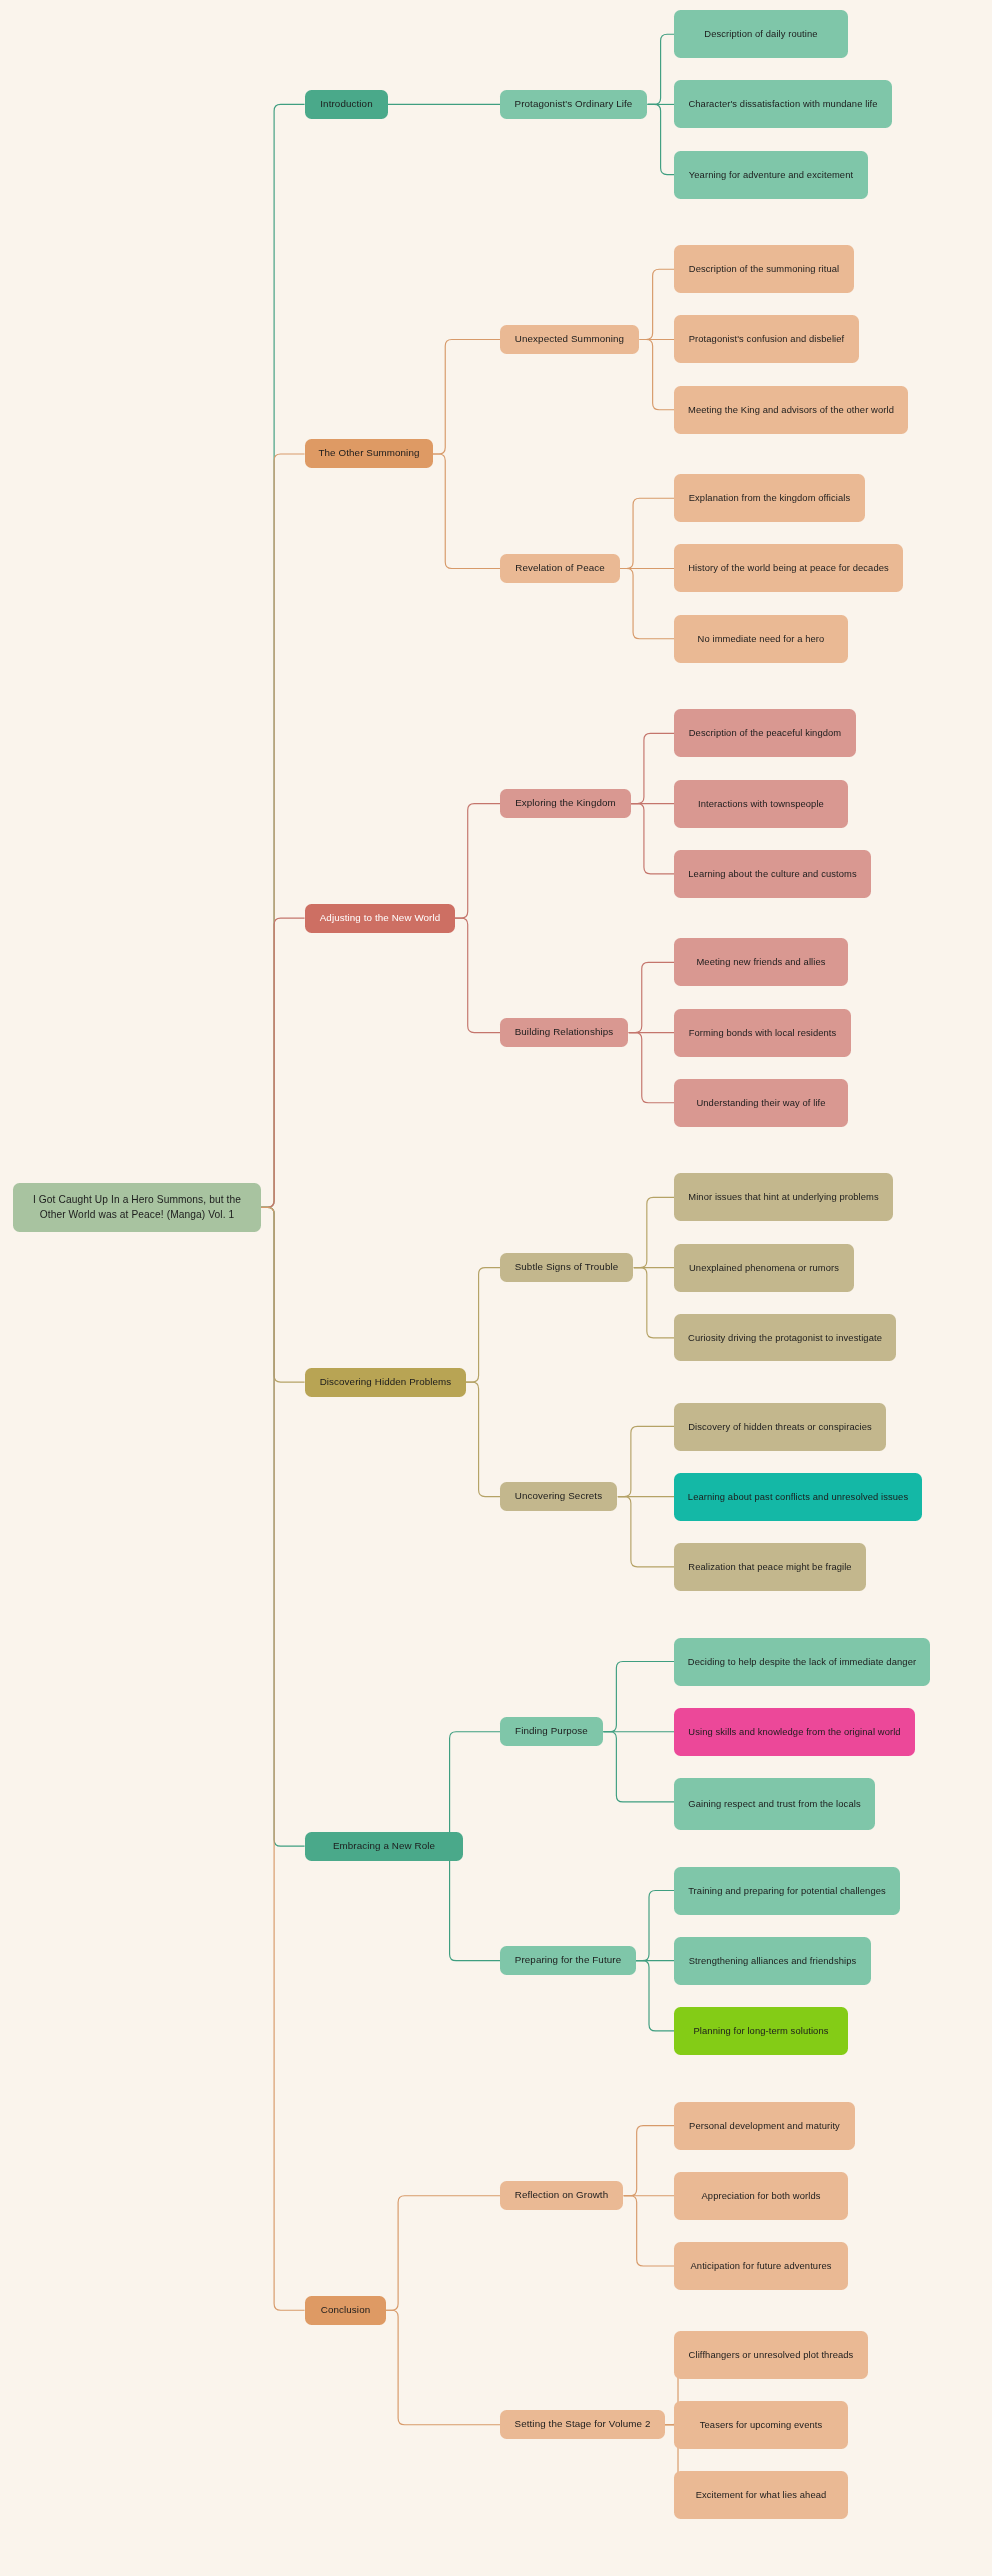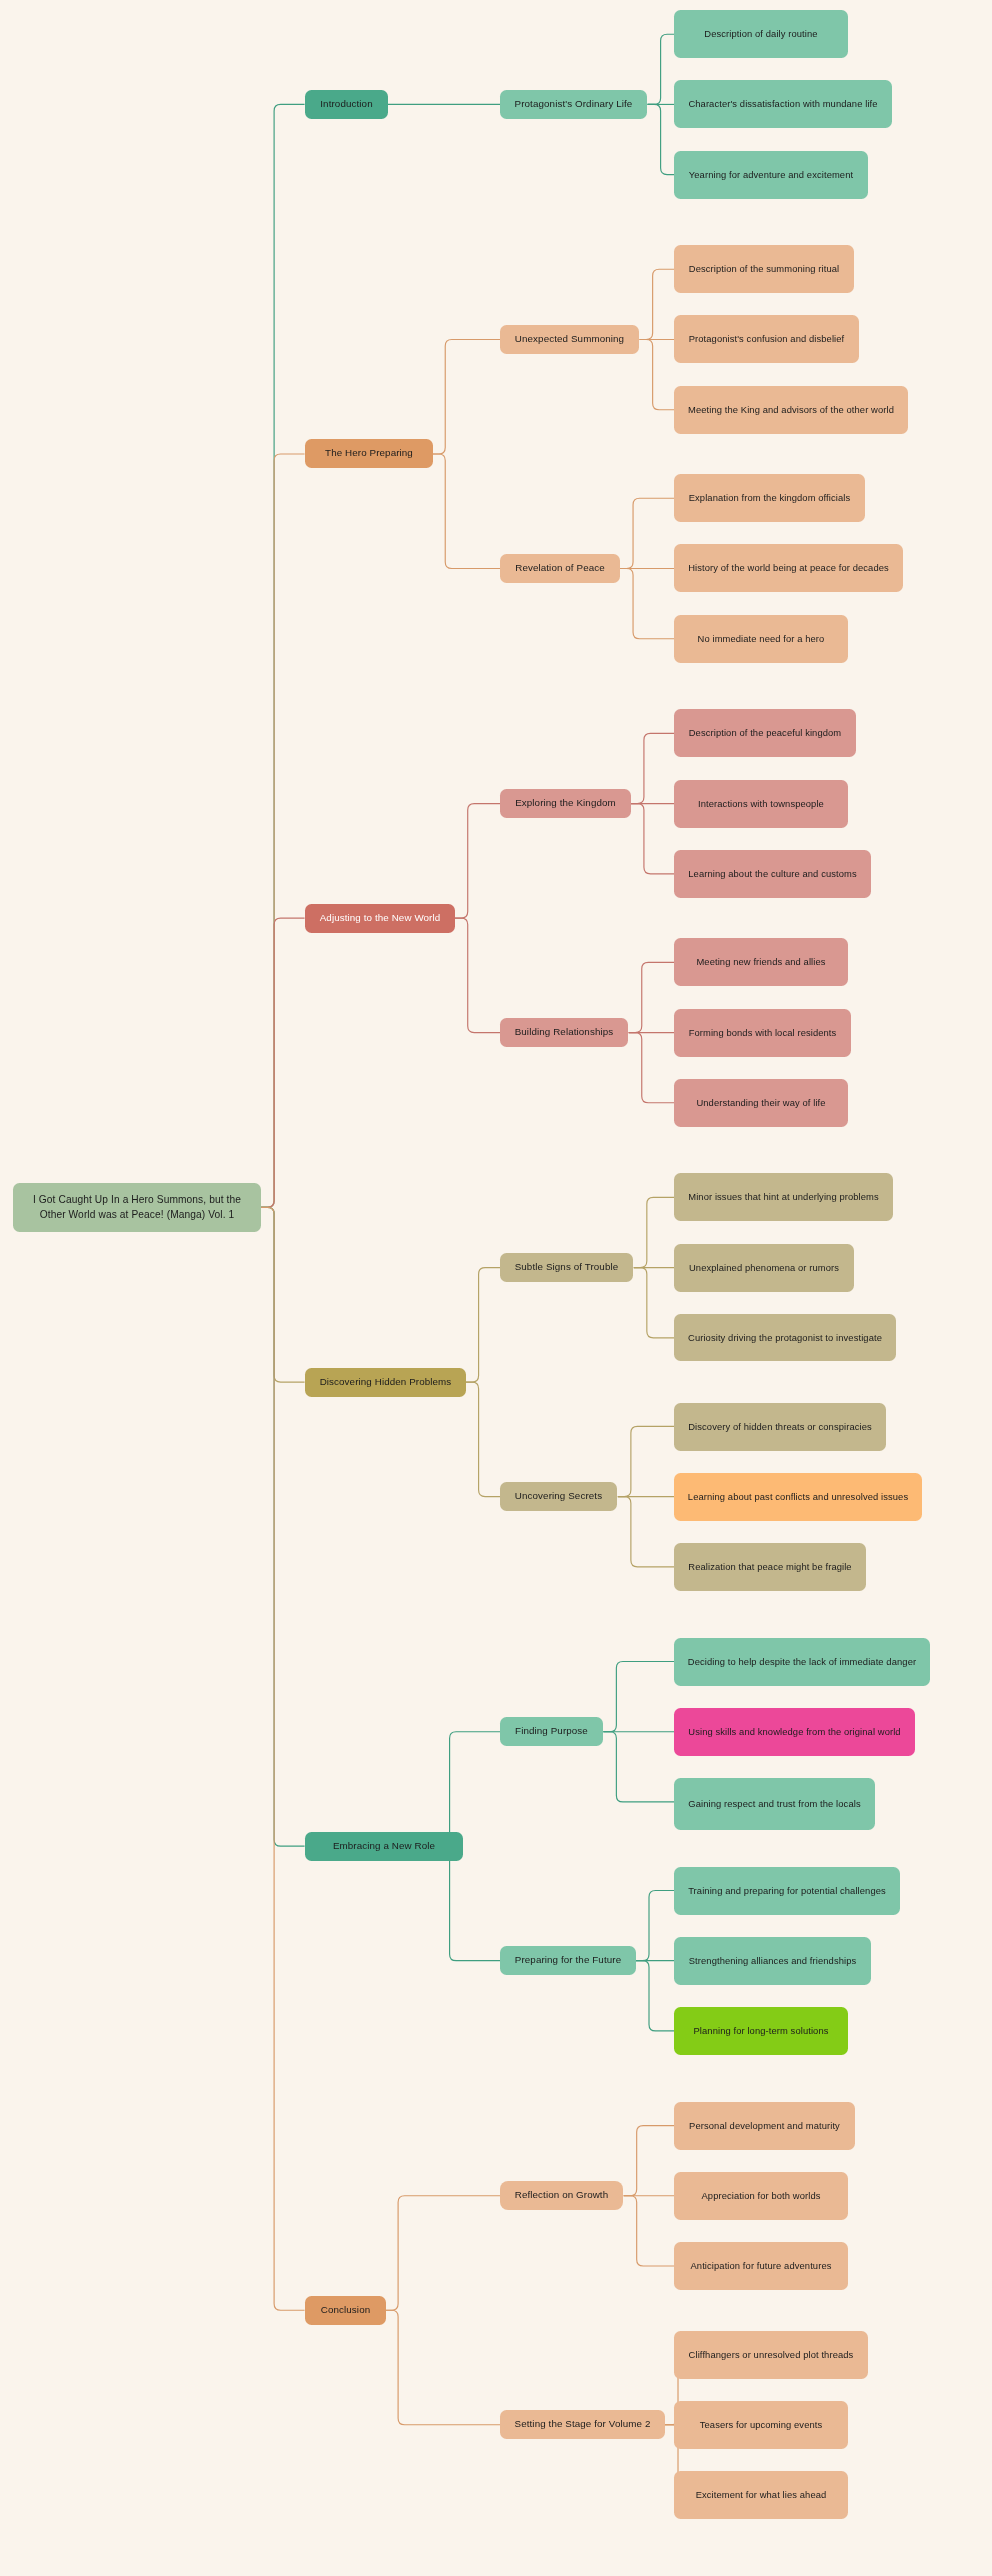--- a/index.html
+++ b/index.html
@@ -98,21 +98,21 @@
       <div class="node lvl3" style="left: 674px; top: 10.2px; width: 174px; height: 48px; background: rgb(127, 198, 169);">
         <span>Description of daily routine</span>
       </div>
       <div class="node lvl3" style="left: 674px; top: 80px; width: 218px; height: 48px; background: rgb(127, 198, 169);">
         <span>Character's dissatisfaction with mundane life</span>
       </div>
       <div class="node lvl3" style="left: 674px; top: 151px; width: 194px; height: 48px; background: rgb(127, 198, 169);">
         <span>Yearning for adventure and excitement</span>
       </div>
       <div class="node lvl1" style="left: 305px; top: 439px; width: 128px; height: 29px; background: rgb(222, 154, 100);">
-        <span>The Hero Preparing</span>
+        <span>The Other Summoning</span>
       </div>
       <div class="node lvl2" style="left: 500px; top: 325px; width: 139px; height: 29px; background: rgb(234, 185, 148);">
         <span>Unexpected Summoning</span>
       </div>
       <div class="node lvl3" style="left: 674px; top: 245px; width: 180px; height: 48px; background: rgb(234, 185, 148);">
         <span>Description of the summoning ritual</span>
       </div>
       <div class="node lvl3" style="left: 674px; top: 315px; width: 185px; height: 48px; background: rgb(234, 185, 148);">
         <span>Protagonist's confusion and disbelief</span>
       </div>
@@ -172,21 +172,21 @@
       </div>
       <div class="node lvl3" style="left: 674px; top: 1314px; width: 222px; height: 47px; background: rgb(195, 183, 141);">
         <span>Curiosity driving the protagonist to investigate</span>
       </div>
       <div class="node lvl2" style="left: 500px; top: 1482px; width: 117px; height: 29px; background: rgb(195, 183, 141);">
         <span>Uncovering Secrets</span>
       </div>
       <div class="node lvl3" style="left: 674px; top: 1403px; width: 212px; height: 48px; background: rgb(195, 183, 141);">
         <span>Discovery of hidden threats or conspiracies</span>
       </div>
-      <div class="node lvl3" style="left: 674px; top: 1473px; width: 248px; height: 48px; background: #fdba74;">
+      <div class="node lvl3" style="left: 674px; top: 1473px; width: 248px; height: 48px; background: #14b8a6;">
         <span>Learning about past conflicts and unresolved issues</span>
       </div>
       <div class="node lvl3" style="left: 674px; top: 1543px; width: 192px; height: 48px; background: rgb(195, 183, 141);">
         <span>Realization that peace might be fragile</span>
       </div>
       <div class="node lvl1" style="left: 305px; top: 1832px; width: 158px; height: 29px; background: rgb(74, 169, 138);">
         <span>Embracing a New Role</span>
       </div>
       <div class="node lvl2" style="left: 500px; top: 1717px; width: 103px; height: 29px; background: rgb(127, 198, 169);">
         <span>Finding Purpose</span>
@@ -208,21 +208,21 @@
       </div>
       <div class="node lvl3" style="left: 674px; top: 1937px; width: 197px; height: 48px; background: rgb(127, 198, 169);">
         <span>Strengthening alliances and friendships</span>
       </div>
       <div class="node lvl3" style="left: 674px; top: 2007px; width: 174px; height: 48px; background: #84cc16;">
         <span>Planning for long-term solutions</span>
       </div>
       <div class="node lvl1" style="left: 305px; top: 2296px; width: 81px; height: 29px; background: rgb(222, 154, 100);">
         <span>Conclusion</span>
       </div>
-      <div class="node lvl2" style="left: 500px; top: 2181px; width: 123px; height: 29px; background: rgb(234, 185, 148); border-radius: 8px;">
+      <div class="node lvl2" style="left: 500px; top: 2181px; width: 123px; height: 29px; background: rgb(234, 185, 148);">
         <span>Reflection on Growth</span>
       </div>
       <div class="node lvl3" style="left: 674px; top: 2102px; width: 181px; height: 48px; background: rgb(234, 185, 148);">
         <span>Personal development and maturity</span>
       </div>
       <div class="node lvl3" style="left: 674px; top: 2172px; width: 174px; height: 48px; background: rgb(234, 185, 148);">
         <span>Appreciation for both worlds</span>
       </div>
       <div class="node lvl3" style="left: 674px; top: 2242px; width: 174px; height: 48px; background: rgb(234, 185, 148);">
         <span>Anticipation for future adventures</span>

